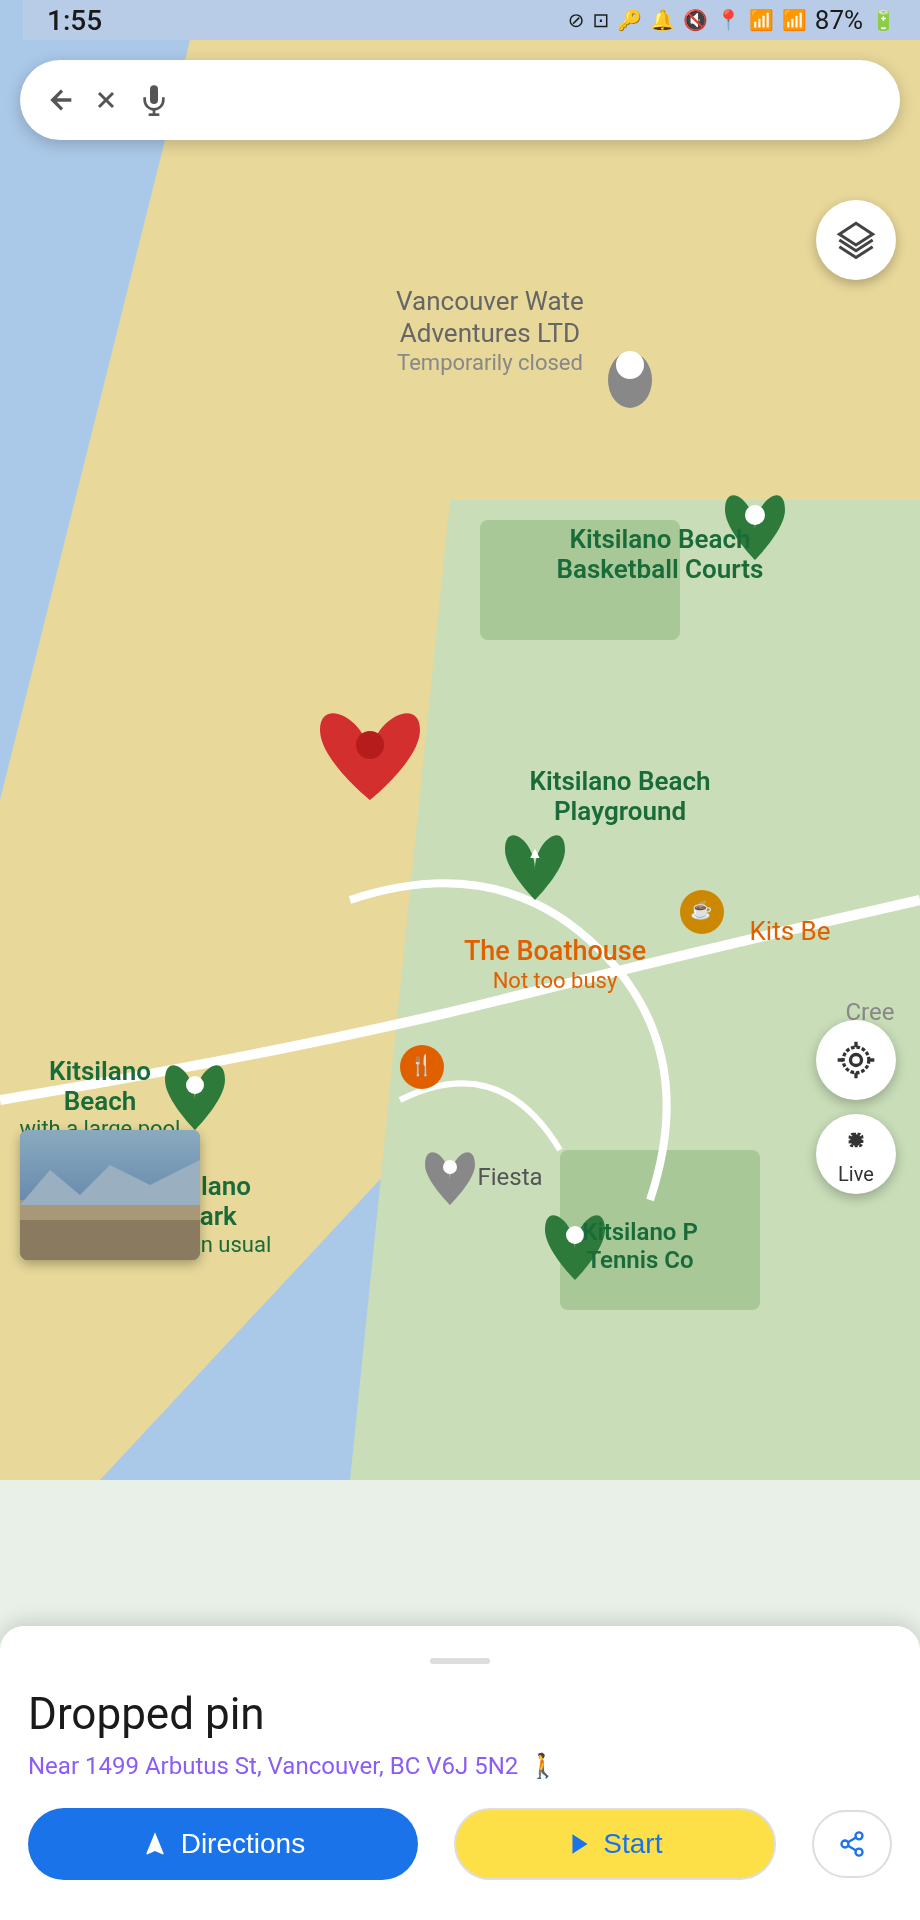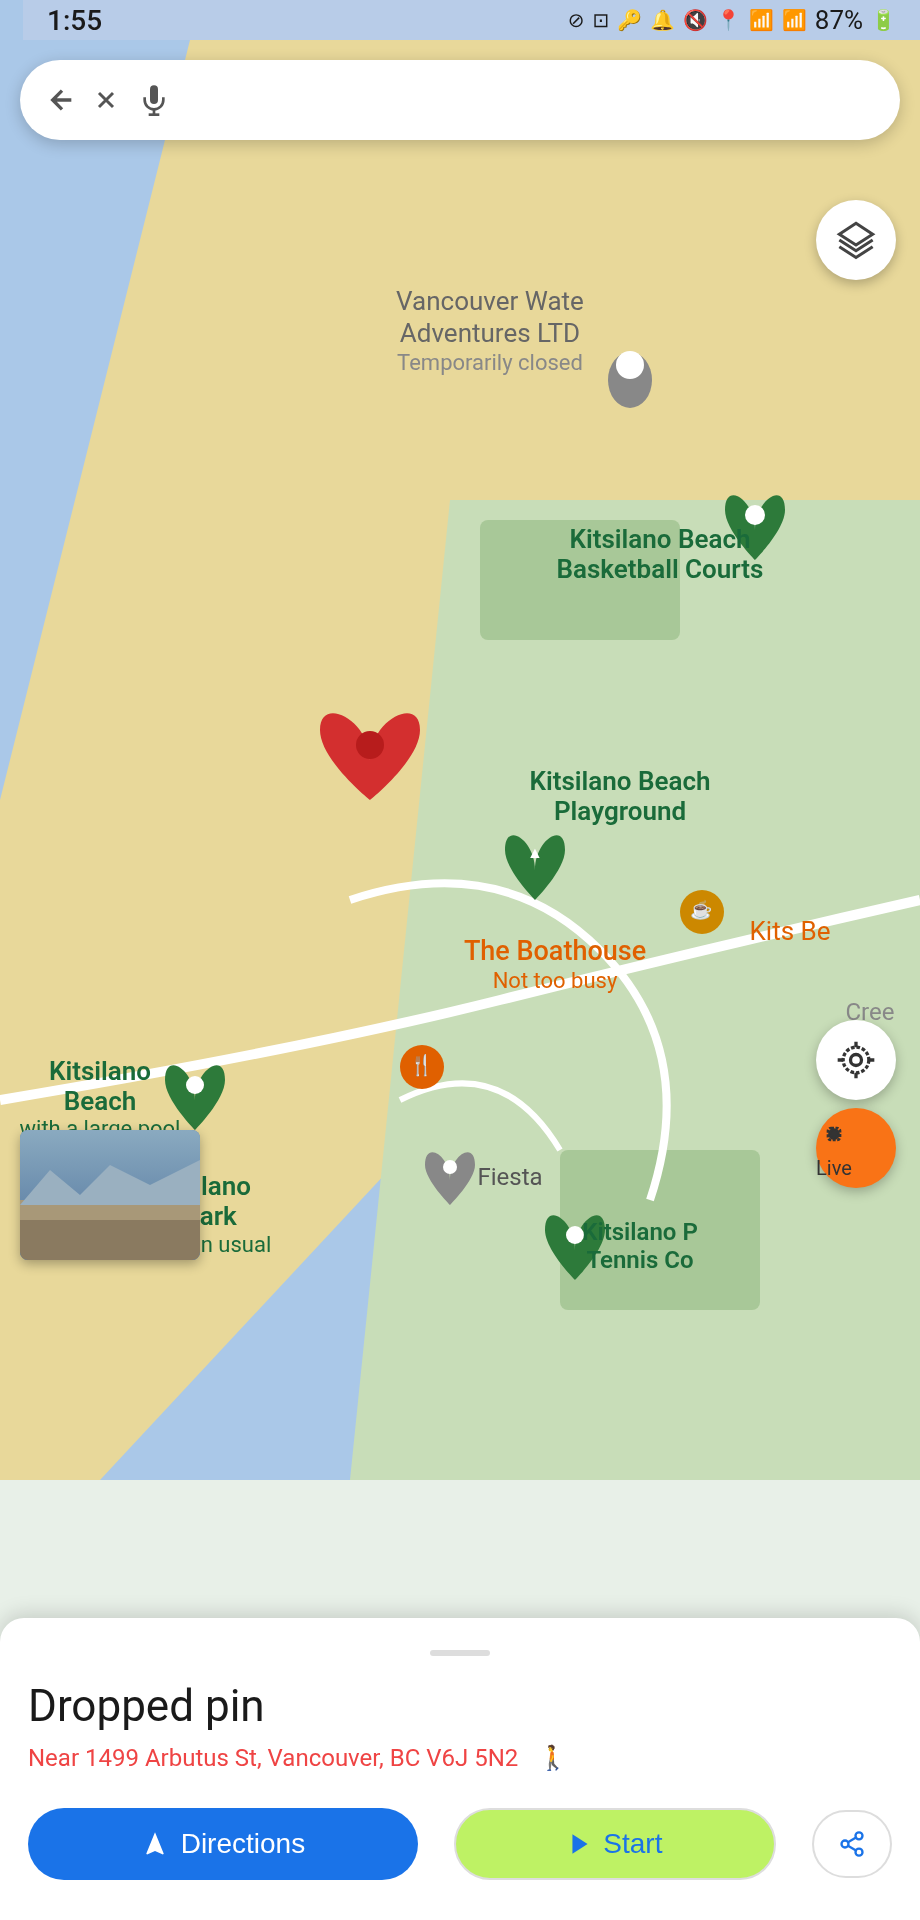--- a/index.html
+++ b/index.html
@@ -137,28 +137,29 @@
       align-items: center;
       justify-content: center;
       box-shadow: 0 4px 12px rgba(0,0,0,0.25);
       cursor: pointer;
       z-index: 50;
     }
 
     
     .live-btn {
       position: absolute;
-      bottom: 292px;
+      bottom: 286px;
       right: 24px;
       width: 80px;
       height: 80px;
-      background: #f97316;
+      background: #ffffff;
       border-radius: 50%;
       display: flex;
       flex-direction: column;
+      align-items: center;
       justify-content: center;
       box-shadow: 0 4px 12px rgba(0,0,0,0.25);
       cursor: pointer;
       z-index: 50;
       font-size: 20px;
       color: #333;
     }
 
     
     .map-thumbnail {
@@ -201,25 +202,25 @@
       margin: 0 auto 24px;
     }
     .pin-title {
       font-size: 44px;
       font-weight: 400;
       color: #1a1a1a;
       margin-bottom: 12px;
     }
     .pin-address {
       font-size: 24px;
-      color: #ef4444;
-      display: flex;
-      align-items: center;
-      gap: 20px;
-      margin-bottom: 36px;
+      color: #8b5cf6;
+      display: flex;
+      align-items: center;
+      gap: 10px;
+      margin-bottom: 28px;
     }
     .action-buttons {
       display: flex;
       gap: 36px;
       align-items: center;
     }
     .btn-directions {
       background: #1a73e8;
       color: white;
       border: none;
@@ -228,21 +229,21 @@
       font-size: 28px;
       font-weight: 500;
       display: flex;
       align-items: center;
       gap: 12px;
       cursor: pointer;
       flex: 1.2;
       justify-content: center;
     }
     .btn-secondary {
-      background: #bef264;
+      background: #fde047;
       color: #1a73e8;
       border: 2px solid #ddd;
       border-radius: 50px;
       padding: 18px 30px;
       font-size: 28px;
       font-weight: 500;
       display: flex;
       align-items: center;
       gap: 10px;
       cursor: pointer;

